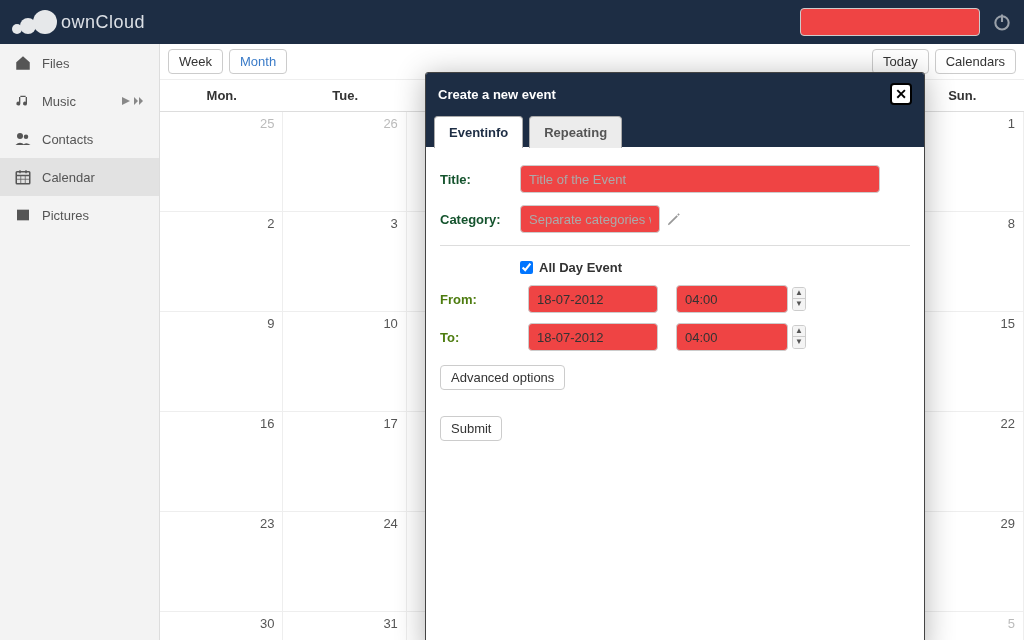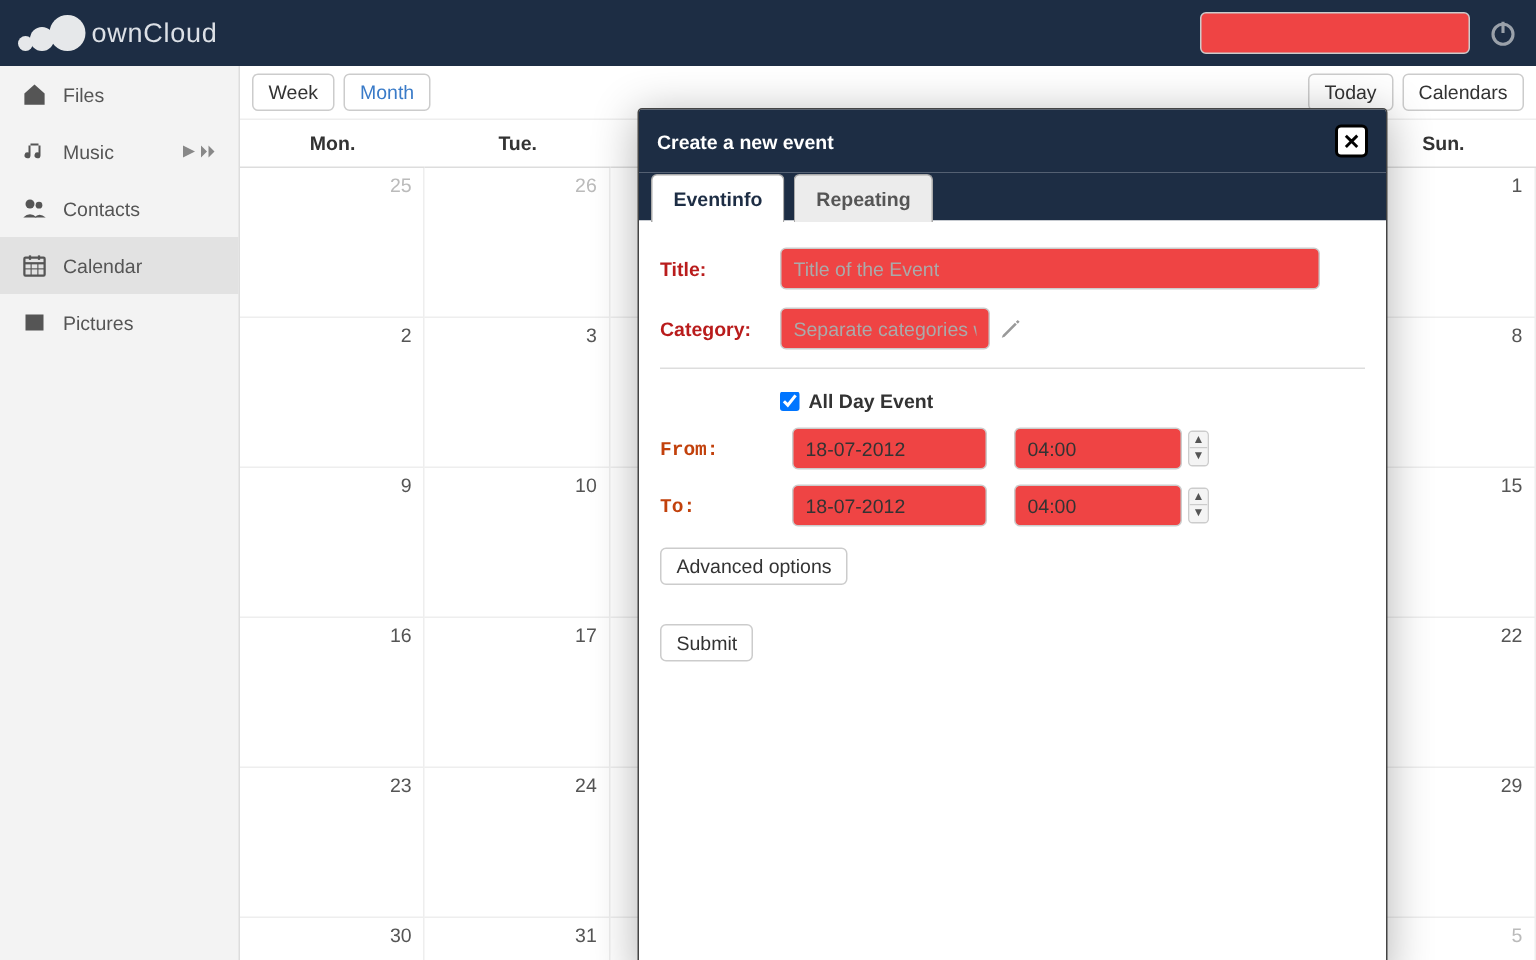--- a/index.html
+++ b/index.html
@@ -39,31 +39,31 @@
   .cal-cell.othermonth .daynum { color: #bbb; }
   
   .modal { position: absolute; left: 265px; top: 28px; width: 500px; background: #fff; border: 1px solid #444; border-radius: 3px; box-shadow: 0 4px 30px rgba(0,0,0,0.3); z-index: 50; height: 580px; }
   .modal-head { background: #1d2d44; color: #fff; padding: 10px 12px; display: flex; justify-content: space-between; align-items: center; font-weight: bold; font-size: 13px; border-radius: 2px 2px 0 0; }
   .modal-close { width: 22px; height: 22px; background: #fff; color: #000; border: 2px solid #000; border-radius: 4px; display: flex; align-items: center; justify-content: center; cursor: pointer; font-weight: bold; font-size: 14px; }
   .tabs { display: flex; background: #1d2d44; padding: 0 8px; }
   .tab { padding: 8px 14px; background: #ececec; border: 1px solid #aaa; border-bottom: none; margin-right: 6px; border-radius: 4px 4px 0 0; color: #555; font-weight: bold; font-size: 13px; cursor: pointer; position: relative; top: 1px; }
   .tab.active { background: #fff; color: #1d2d44; }
   .modal-body { padding: 18px 14px 14px; background: #fff; }
   .form-row { display: flex; align-items: center; margin-bottom: 12px; gap: 10px; }
-  .form-row .lbl { width: 70px; font-weight: bold; color: #b91c1c; }
+  .form-row .lbl { width: 70px; font-weight: bold; color: #14532d; }
   input[type=text], input.time, input.date { height: 28px; border: 1px solid #ccc; border-radius: 4px; padding: 0 8px; font-size: 13px; color: #333; background: #ef4444; }
   input[type=text]::placeholder { color: #aaa; }
   input.title-input { width: 360px; }
   .cat-wrap { display: flex; align-items: center; gap: 6px; }
   .cat-wrap input { width: 140px; }
   .pencil { width: 15px; height: 15px; color: #999; cursor: pointer; }
   .divider { border-top: 1px solid #ddd; margin: 6px 0 14px; }
   .allday-row { margin-left: 80px; display: flex; align-items: center; gap: 6px; font-weight: bold; margin-bottom: 10px; }
   .date-row { display: flex; align-items: center; gap: 18px; margin-bottom: 10px; }
-  .date-row .lbl { width: 70px; font-weight: bold; color: #c2410c; font-family: Liberation Mono, monospace; }
+  .date-row .lbl { width: 70px; font-weight: bold; color: #4d7c0f; }
   input.date { width: 130px; }
   .time-wrap { display: flex; align-items: center; gap: 4px; }
   input.time { width: 112px; }
   .spinner { display: flex; flex-direction: column; border: 1px solid #ccc; border-radius: 3px; overflow: hidden; }
   .spinner .sp { width: 12px; height: 11px; line-height: 9px; font-size: 8px; text-align: center; background: #f4f4f4; cursor: pointer; color: #555; }
   .spinner .sp:first-child { border-bottom: 1px solid #ccc; }
   .adv-btn { margin-top: 4px; }
   .submit-btn { margin-top: 26px; }
 </style>
 </head>

